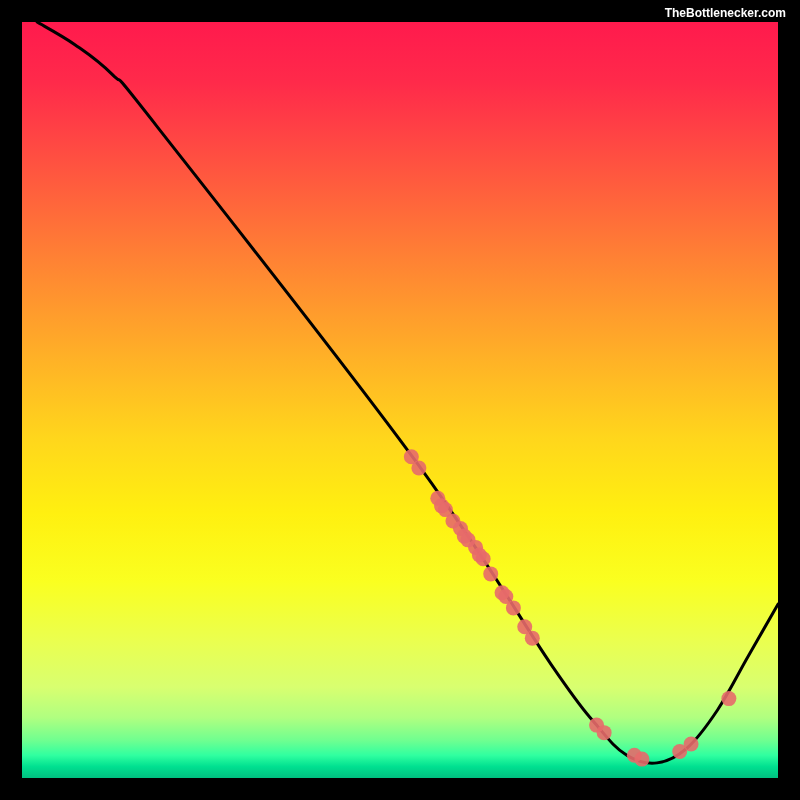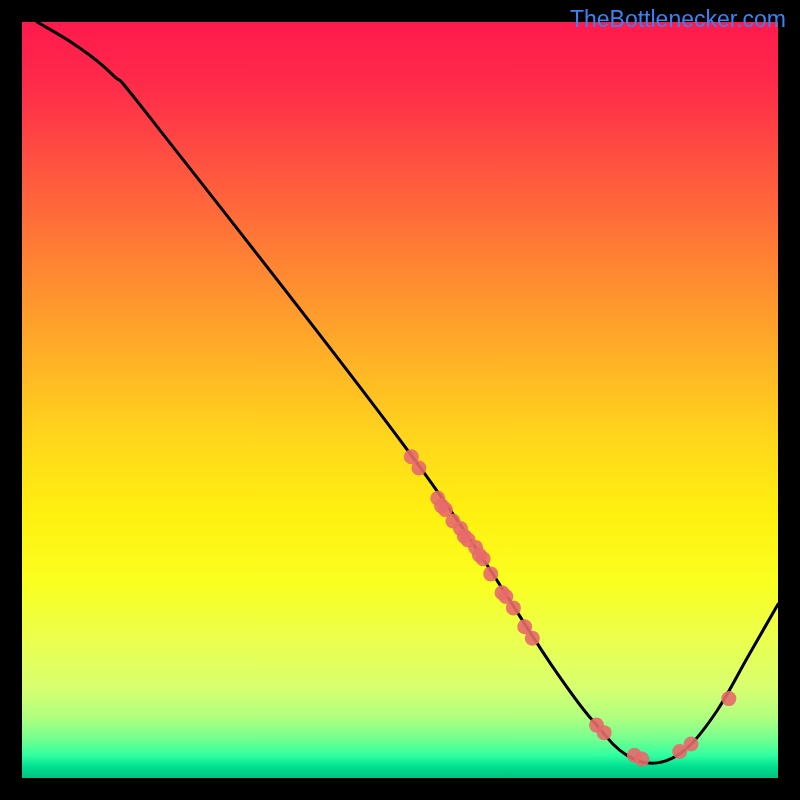--- a/index.html
+++ b/index.html
@@ -7,23 +7,23 @@
     width: 800px;
     height: 800px;
     background: #000;
     position: relative;
     font-family: Arial, sans-serif;
   }
   .watermark {
     position: absolute;
     top: 6px;
     right: 14px;
-    color: #3b82f6;
-    font-size: 23px;
-    font-weight: 400;
+    color: #ffffff;
+    font-size: 12px;
+    font-weight: 700;
     z-index: 10;
   }
   .plot-area {
     position: absolute;
     left: 22px;
     top: 22px;
     width: 756px;
     height: 756px;
     overflow: hidden;
   }

